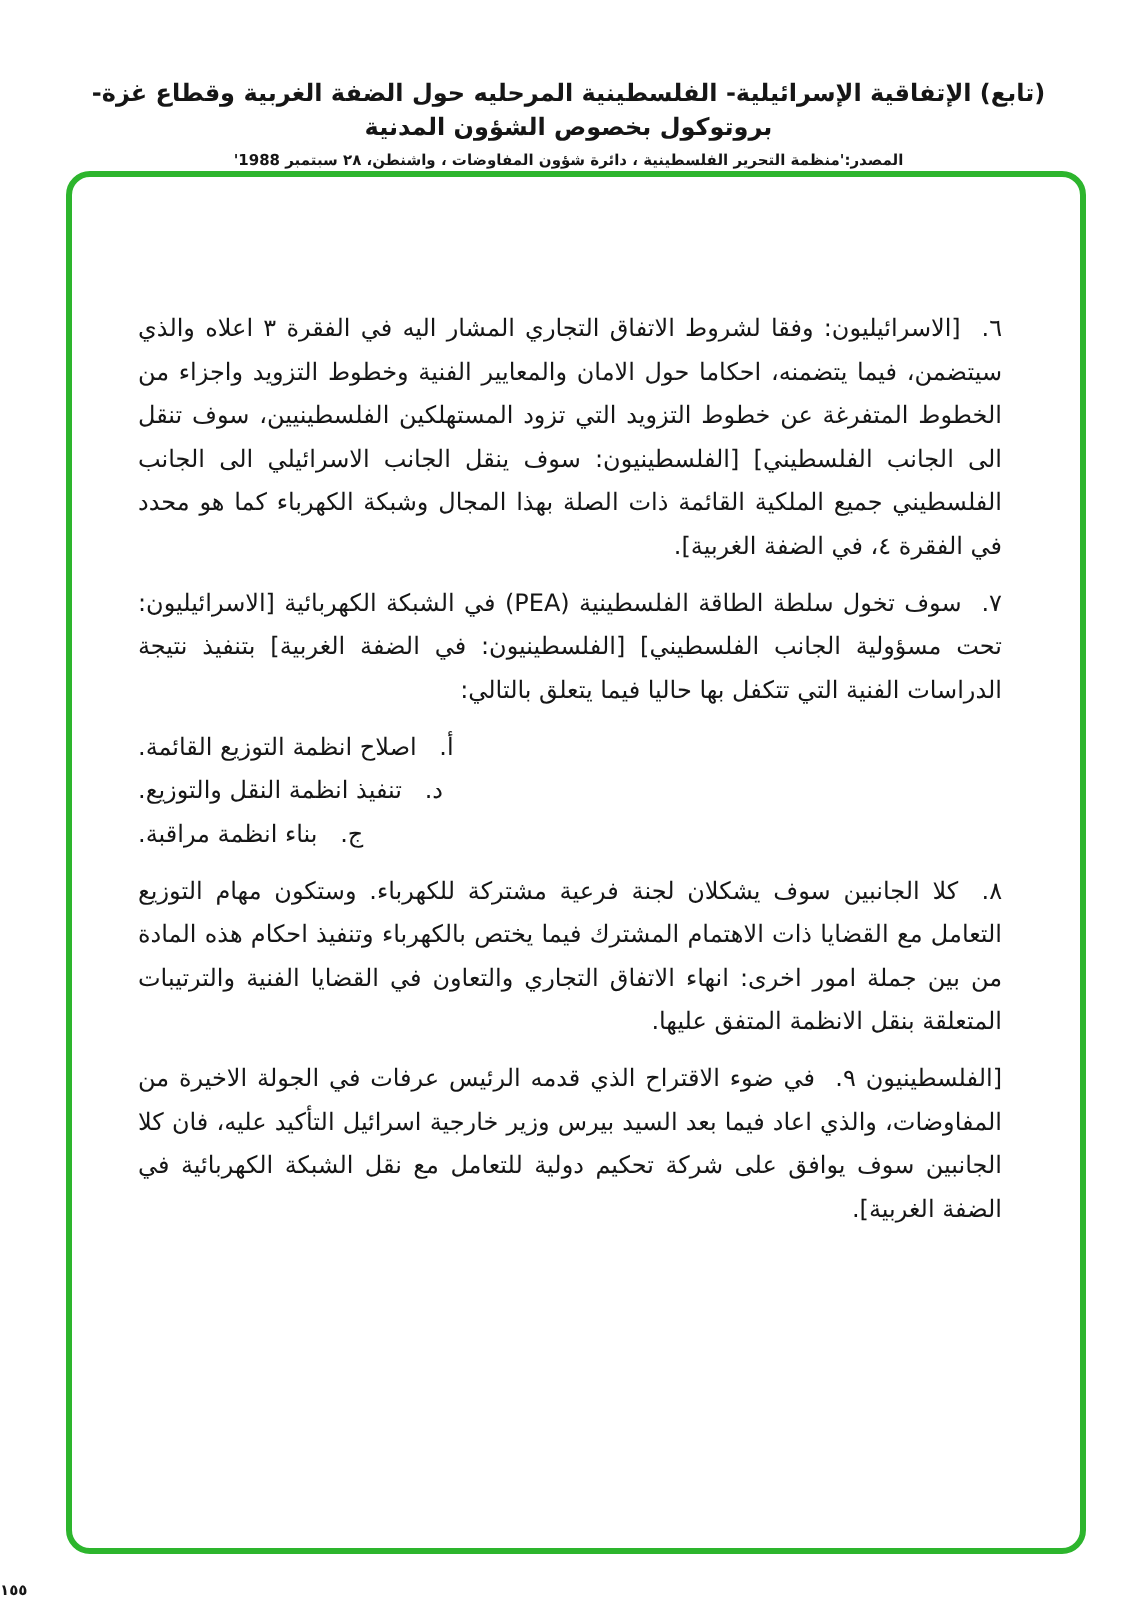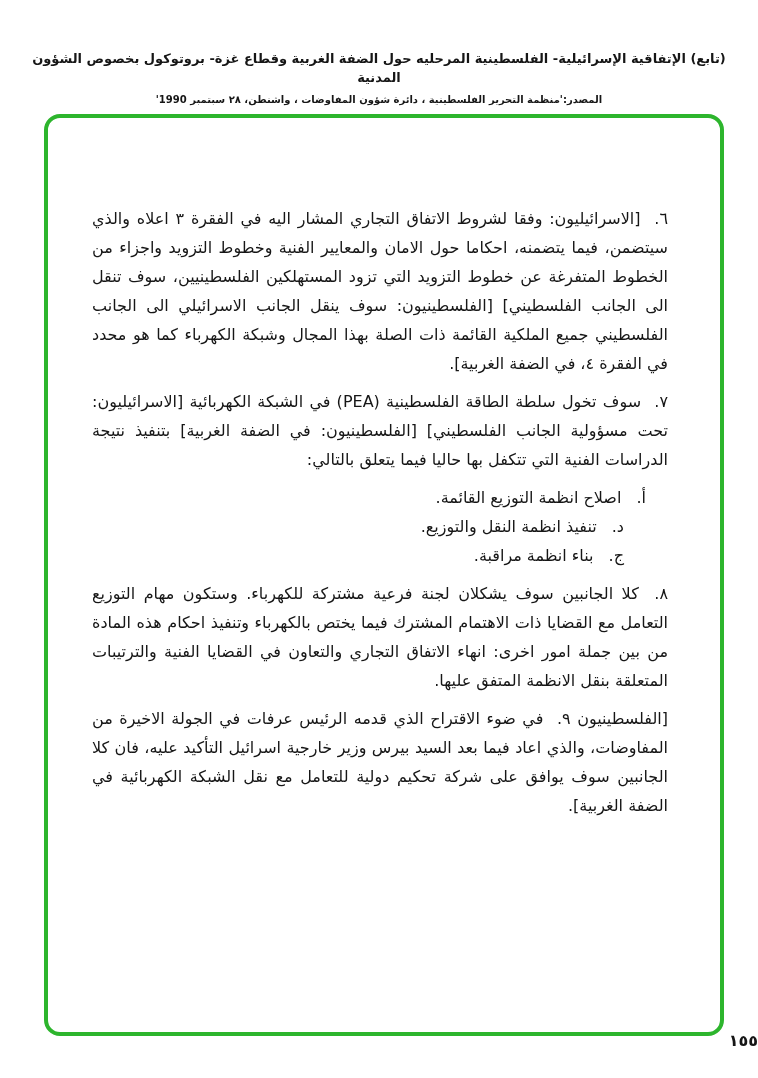--- a/index.html
+++ b/index.html
@@ -5,51 +5,51 @@
   * { box-sizing: border-box; }
   html, body { margin: 0; padding: 0; background: #ffffff; }
   body {
     width: 758px; height: 1078px; position: relative; overflow: hidden;
     font-family: "DejaVu Sans", sans-serif; color: #161616;
   }
   .header {
     position: absolute; top: 50px; left: 30px; right: 30px;
     text-align: center; direction: rtl;
   }
-  .header-title { font-size: 13px; font-weight: bold; line-height: 1.45; }
+  .header-title { font-size: 16px; font-weight: bold; line-height: 1.45; }
   .header-source { font-size: 10px; font-weight: bold; margin-top: 6px; }
   .frame {
     position: absolute; left: 44px; top: 114px; width: 680px; height: 922px;
     border: 4px solid #2db52d; border-radius: 16px; background: transparent;
   }
   .content {
     position: absolute; top: 204px; right: 90px; width: 576px;
     direction: rtl; text-align: justify;
     font-size: 16px; line-height: 29px;
   }
   .para { margin: 0 0 9px 0; }
   .marker { margin-left: 7px; }
   .sublist { margin: 0 0 9px 0; }
-  .sub { margin: 0; padding-right: 22px; text-align: right; }
+  .sub { margin: 0; padding-right: 22px; text-align: left; }
   .sub.deep { padding-right: 44px; }
   .sub .marker { margin-left: 10px; }
   .footer {
-    position: absolute; left: 0; right: 0; bottom: 28px;
-    text-align: right; font-size: 16px; font-weight: bold; letter-spacing: 5px;
+    position: absolute; left: 0; right: 0; bottom: 12px;
+    text-align: left; font-size: 10px; font-weight: bold; letter-spacing: 5px;
     direction: rtl;
   }
 </style>
 </head>
 <body>
 
 <div class="page">
 
   <div class="header">
     <div class="header-title">(تابع) الإتفاقية الإسرائيلية- الفلسطينية المرحليه حول الضفة الغربية وقطاع غزة- بروتوكول بخصوص الشؤون المدنية</div>
-    <div class="header-source">المصدر:'منظمة التحرير الفلسطينية ، دائرة شؤون المفاوضات ، واشنطن، ٢٨ سبتمبر 1990'</div>
+    <div class="header-source">المصدر:'منظمة التحرير الفلسطينية ، دائرة شؤون المفاوضات ، واشنطن، ٢٨ سبتمبر 1988'</div>
   </div>
 
   <div class="frame" style="border-color: rgb(45, 181, 45);"></div>
 
   <div class="content">
 
     <p class="para">
       <span class="marker">٦.</span>
       <span>[الاسرائيليون: وفقا لشروط الاتفاق التجاري المشار اليه في الفقرة ٣ اعلاه والذي سيتضمن، فيما يتضمنه، احكاما حول الامان والمعايير الفنية وخطوط التزويد واجزاء من الخطوط المتفرغة عن خطوط التزويد التي تزود المستهلكين الفلسطينيين، سوف تنقل الى الجانب الفلسطيني] [الفلسطينيون: سوف ينقل الجانب الاسرائيلي الى الجانب الفلسطيني جميع الملكية القائمة ذات الصلة بهذا المجال وشبكة الكهرباء كما هو محدد في الفقرة ٤، في الضفة الغربية].</span>
     </p>

